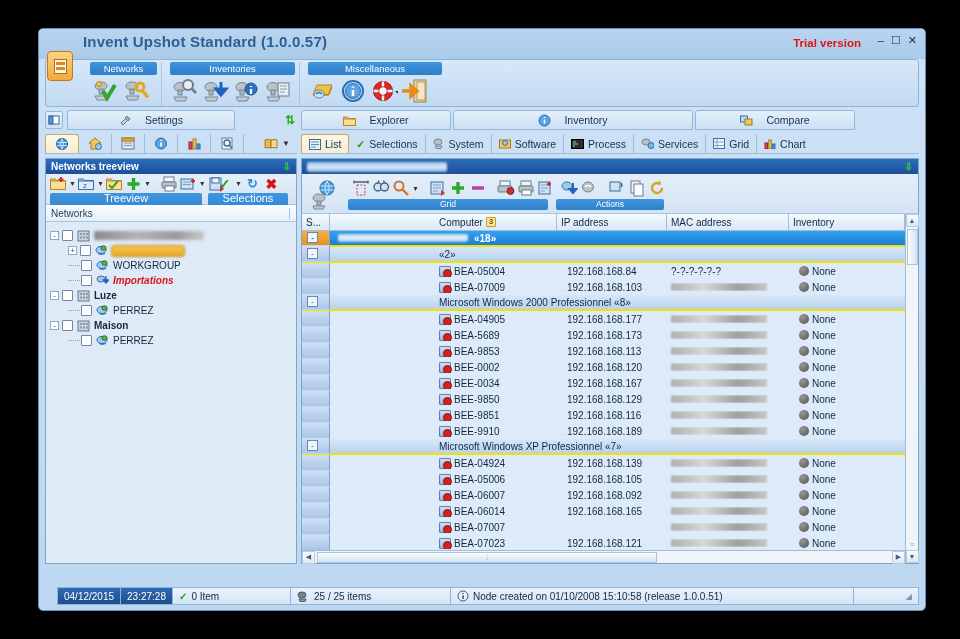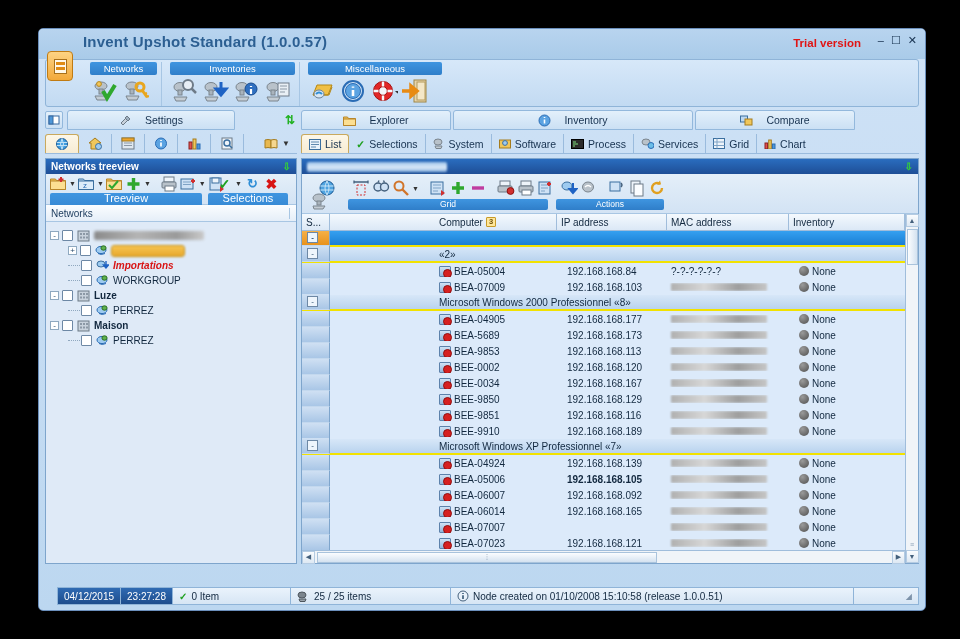--- a/index.html
+++ b/index.html
@@ -794,37 +794,37 @@
                   <path d="M3 8.5 q3 2 7 0" stroke="#2a6cb5" fill="none"></path>
                 </svg>
               </div>
               <div class="tblur hl"></div>
             </div>
             <div class="tnode" style="padding-left: 18px;">
               <div class="tdash"></div>
               <div class="tcheck"></div>
               <div class="ticon">
                 <svg width="13" height="12" viewBox="0 0 13 12">
-                  <ellipse cx="5" cy="4" rx="4" ry="3" fill="#9ecbf0" stroke="#3b6f9f"></ellipse>
-                  <path d="M10 1 v5 M10 8 l-2.5 -3 h5 Z" fill="#1f63c4" stroke="#1f63c4" stroke-width="1.4"></path>
-                </svg>
-              </div>
-              <span class="tlabel redital">Importations</span>
-            </div>
-            <div class="tnode" style="padding-left: 18px;">
-              <div class="tdash"></div>
-              <div class="tcheck"></div>
-              <div class="ticon">
-                <svg width="13" height="12" viewBox="0 0 13 12">
                   <ellipse cx="6" cy="5" rx="5" ry="3.6" fill="#9ecbf0" stroke="#2a6cb5"></ellipse>
                   <ellipse cx="8.5" cy="3" rx="2.6" ry="2.2" fill="#5fb24f" stroke="#2c6e22"></ellipse>
                   <path d="M3 8.5 q3 2 7 0" stroke="#2a6cb5" fill="none"></path>
                 </svg>
               </div>
               <span class="tlabel">WORKGROUP</span>
+            </div>
+            <div class="tnode" style="padding-left: 18px;">
+              <div class="tdash"></div>
+              <div class="tcheck"></div>
+              <div class="ticon">
+                <svg width="13" height="12" viewBox="0 0 13 12">
+                  <ellipse cx="5" cy="4" rx="4" ry="3" fill="#9ecbf0" stroke="#3b6f9f"></ellipse>
+                  <path d="M10 1 v5 M10 8 l-2.5 -3 h5 Z" fill="#1f63c4" stroke="#1f63c4" stroke-width="1.4"></path>
+                </svg>
+              </div>
+              <span class="tlabel redital">Importations</span>
             </div>
             <div class="tnode" style="padding-left: 0px;">
               <div class="texp">-</div>
               <div class="tcheck"></div>
               <div class="ticon">
                 <svg width="13" height="12" viewBox="0 0 13 12">
                   <rect x="1" y="1" width="11" height="10" fill="#c8d2dc" stroke="#6d7a87"></rect>
                   <path d="M3 3 h2 v2 h-2 Z M6 3 h2 v2 h-2 Z M9 3 h2 v2 h-2 Z M3 6.5 h2 v2 h-2 Z M6 6.5 h2 v2 h-2 Z M9 6.5 h2 v2 h-2 Z" fill="#8b98a5"></path>
                 </svg>
               </div>
@@ -1011,20 +1011,24 @@
                 </div>
                 <div class="gh" style="width: 105px; flex: 1 1 0%;">
                   <span>Inventory</span>
                 </div>
               </div>
           <div class="grid-rows" id="grid-rows">
                 <div class="row grp-row top">
                   <div class="selbox" style="width:28px; background:linear-gradient(to bottom,#f6b24a,#e8921c); display:flex; align-items:center;">
                     <div class="grp-exp">-</div>
                   </div>
+                  <div class="cell" style="flex:1; gap:6px;">
+                    <span class="hdrblur"></span>
+                    <span>«18»</span>
+                  </div>
                 </div>
                 <div class="row grp-row">
                   <div class="selbox" style="width:28px; background:linear-gradient(to bottom,#cfe0f3,#a9c6e6); display:flex; align-items:center;">
                     <div class="grp-exp">-</div>
                   </div>
                   <div class="cell" style="width:105px"></div>
                   <div class="cell" style="flex:1;">
                     <span>«2»</span>
                   </div>
                 </div>
@@ -1244,21 +1248,21 @@
                     <span>None</span>
                   </div>
                 </div>
                 <div class="row">
                   <div class="selbox" style="width:28px"></div>
                   <div class="cell" style="width:105px"></div>
                   <div class="cell" style="width:122px">
                     <span class="pcicon"></span>
                     <span>BEA-05006</span>
                   </div>
-                  <div class="cell" style="width:110px; padding-left:10px;font-weight:bold;">
+                  <div class="cell" style="width:110px; padding-left:10px;">
                     <span>192.168.168.105</span>
                   </div>
                   <div class="cell" style="width:122px">
                     <span class="macblur"></span>
                   </div>
                   <div class="cell" style="flex:1; padding-left:10px;">
                     <span class="invicon"></span>
                     <span>None</span>
                   </div>
                 </div>

